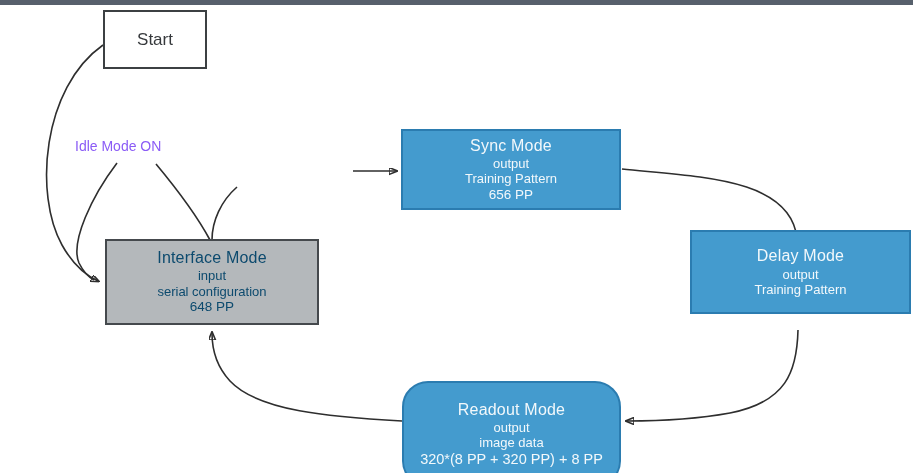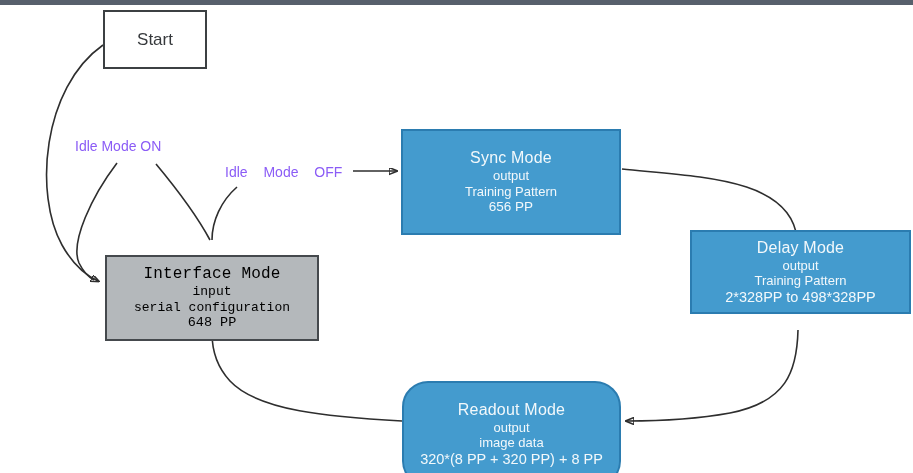--- a/index.html
+++ b/index.html
@@ -25,24 +25,24 @@
   }
   .node-start {
     left:103px; top:10px; width:104px; height:59px;
     background:#ffffff; border:2px solid #3c4043;
     color:#36393c; font-size:17px;
   }
   .node-blue {
     background:#449bce; border:2px solid #2b7cb0; color:#f2f8fb;
   }
   .node-gray {
-    left:105px; top:255px; width:214px; height:86px;
-    background:#b4b8bb; border:2px solid #45494d; color:#000000;font-family:Liberation Mono, monospace;
+    left:105px; top:239px; width:214px; height:86px;
+    background:#b4b8bb; border:2px solid #45494d; color:#0c4a6e;
   }
-  .node-sync    { left:401px; top:129px; width:220px; height:106px; }
+  .node-sync    { left:401px; top:129px; width:220px; height:81px; }
   .node-delay   { left:690px; top:230px; width:221px; height:84px; }
   .node-readout { left:402px; top:381px; width:219px; height:106px;border-radius:26px; }
 
   .t  { font-size:16px;   line-height:1.28; letter-spacing:.2px; }
   .s  { font-size:13px; line-height:1.18; }
   .n  { font-size:13.5px; line-height:1.25; }
   .nb { font-size:14.5px; line-height:1.22; white-space:nowrap; }
 
   .edge-label {
     position:absolute; color:#8b5cf6; font-size:14px; white-space:nowrap;
@@ -88,26 +88,24 @@
     <div class="t">Interface Mode</div>
     <div class="s">input</div>
     <div class="s">serial configuration</div>
     <div class="n">648 PP</div>
   </div>
 
   <div class="node node-blue node-delay">
     <div class="t">Delay Mode</div>
     <div class="s">output</div>
     <div class="s">Training Pattern</div>
-    <div class="nb">2*328PP to 498*328PP</div>
   </div>
 
   <div class="node node-blue node-readout">
     <div class="t">Readout Mode</div>
     <div class="s">output</div>
     <div class="s">image data</div>
     <div class="nb">320*(8 PP + 320 PP) + 8 PP</div>
   </div>
 
   <div class="edge-label edge-label-on">Idle Mode ON</div>
-  <div class="edge-label edge-label-off">Idle Mode OFF</div>
 
 </div>
 
 </body></html>

